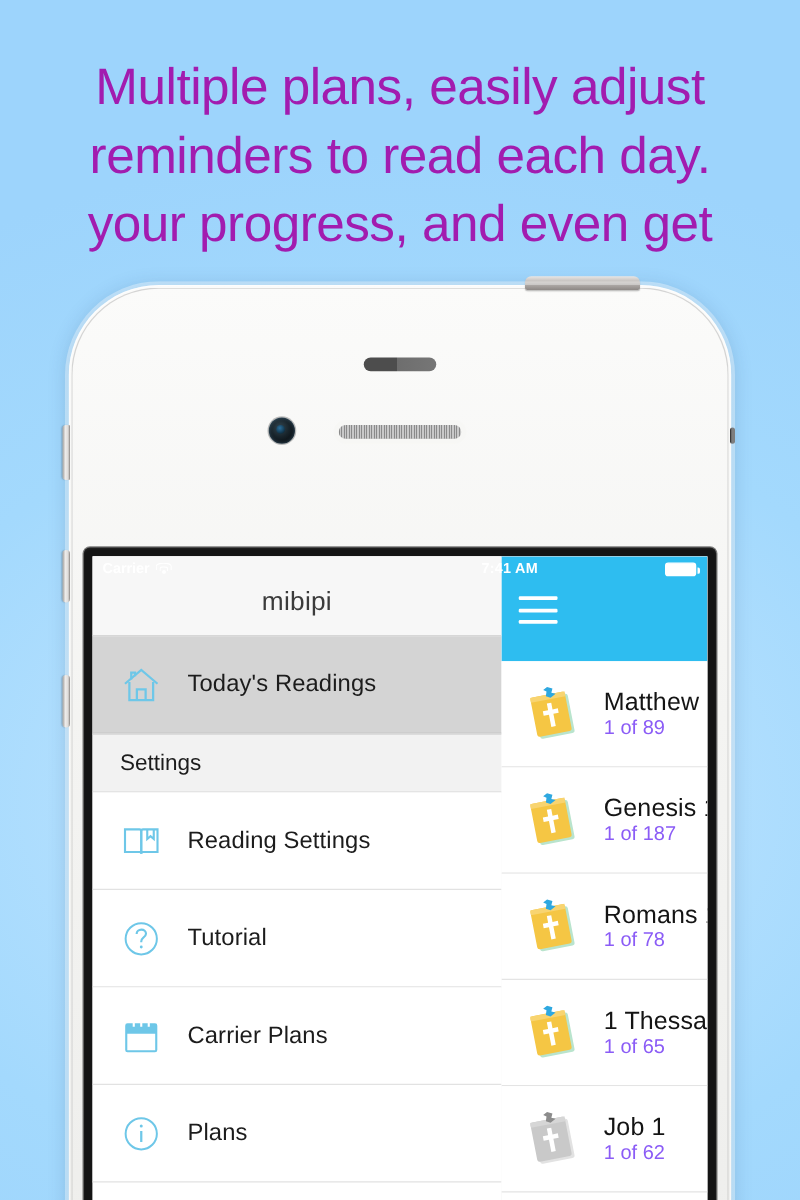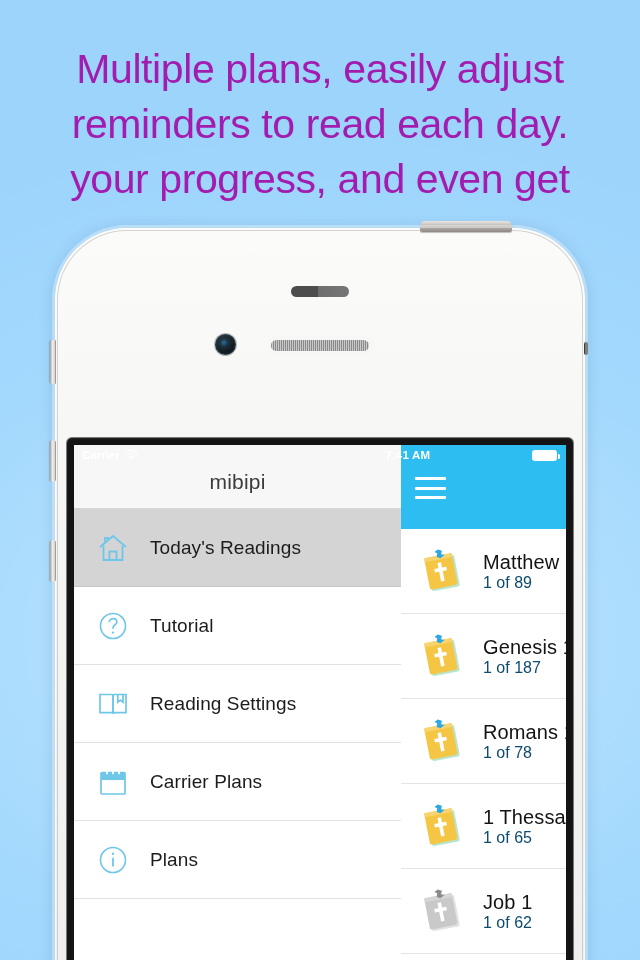--- a/index.html
+++ b/index.html
@@ -183,21 +183,21 @@
   .hamburger { width:31px; height:24px; display:flex; flex-direction:column; justify-content:space-between; padding-top:2px; }
   .hamburger i { display:block; height:3px; background:#fff; border-radius:1px; }
 
   .plan-row {
     height:85px; display:flex; align-items:center;
     padding-left:16px; gap:14px;
     border-bottom:1px solid #e4e4e4; background:#fff;
   }
   .plan-txt { min-width:0; }
   .plan-title { font-size:20px; color:#141414; white-space:nowrap; letter-spacing:.1px; }
-  .plan-sub { font-size:16px; color:#0c4a6e; margin-top:4px; white-space:nowrap; }
+  .plan-sub { font-size:16px; color:#8b5cf6; margin-top:4px; white-space:nowrap; }
 
   .bible-ico { width:52px; height:52px; flex:0 0 52px; position:relative; }
   .bible-ico svg { display:block; width:52px; height:52px; }
 </style>
 </head>
 <body>
 
 <div class="headline">
   <span class="ln">Multiple plans, easily adjust</span>
   <span class="ln">reminders to read each day.</span>
@@ -245,41 +245,44 @@
             <svg viewBox="0 0 34 34" fill="none" stroke="currentColor" stroke-width="1.8">
               <path d="M4 16 L17 5 L30 16"></path>
               <path d="M7.5 14.5 V29 H26.5 V14.5"></path>
               <path d="M13.5 29 V20.5 H20.5 V29"></path>
               <path d="M9 12.5 V7 H12 V10"></path>
             </svg>
           </span>
           <span class="menu-label">Today's Readings</span>
         </div>
 
+        <div class="section-head">
+          <span>Settings</span>
+        </div>
+
+        <div class="menu-row">
+          <span class="mico">
+            <svg viewBox="0 0 34 34" fill="none" stroke="currentColor" stroke-width="1.7">
+              <path d="M4 7.5 H15.6 C16.4 7.5 17 8.1 17 8.9 V27 C17 26.2 16.4 25.6 15.6 25.6 H4 Z"></path>
+              <path d="M30 7.5 H18.4 C17.6 7.5 17 8.1 17 8.9 V27 C17 26.2 17.6 25.6 18.4 25.6 H30 Z"></path>
+              <path d="M21.8 7.5 V15.2 L24.4 13 L27 15.2 V7.5"></path>
+            </svg>
+          </span>
+          <span class="menu-label">Reading Settings</span>
+        </div>
 
         <div class="menu-row">
           <span class="mico">
             <svg viewBox="0 0 34 34" fill="none" stroke="currentColor" stroke-width="1.6">
               <circle cx="17" cy="17" r="12.5"></circle>
               <path d="M13.3 13.2c0-2 1.7-3.5 3.8-3.5 2.1 0 3.7 1.4 3.7 3.3 0 1.7-1 2.4-2.3 3.3-1.1.8-1.5 1.5-1.5 2.8v.7" stroke-width="1.7"></path>
               <circle cx="17" cy="23.6" r="1.15" fill="currentColor" stroke="none"></circle>
             </svg>
           </span>
           <span class="menu-label">Tutorial</span>
-        </div>
-
-        <div class="menu-row">
-          <span class="mico">
-            <svg viewBox="0 0 34 34" fill="none" stroke="currentColor" stroke-width="1.7">
-              <path d="M4 7.5 H15.6 C16.4 7.5 17 8.1 17 8.9 V27 C17 26.2 16.4 25.6 15.6 25.6 H4 Z"></path>
-              <path d="M30 7.5 H18.4 C17.6 7.5 17 8.1 17 8.9 V27 C17 26.2 17.6 25.6 18.4 25.6 H30 Z"></path>
-              <path d="M21.8 7.5 V15.2 L24.4 13 L27 15.2 V7.5"></path>
-            </svg>
-          </span>
-          <span class="menu-label">Reading Settings</span>
         </div>
 
         <div class="menu-row">
           <span class="mico">
             <svg viewBox="0 0 34 34" fill="none" stroke="currentColor" stroke-width="1.7">
               <rect x="5" y="7.5" width="24" height="21.5" rx="1"></rect>
               <path d="M5 14.2 H29" stroke-width="1.7"></path>
               <rect x="5" y="7.7" width="24" height="6.4" fill="currentColor" stroke="none"></rect>
               <path d="M11 5.5 V9.3 M17 5.5 V9.3 M23 5.5 V9.3" stroke="#ffffff" stroke-width="1.7"></path>
             </svg>

